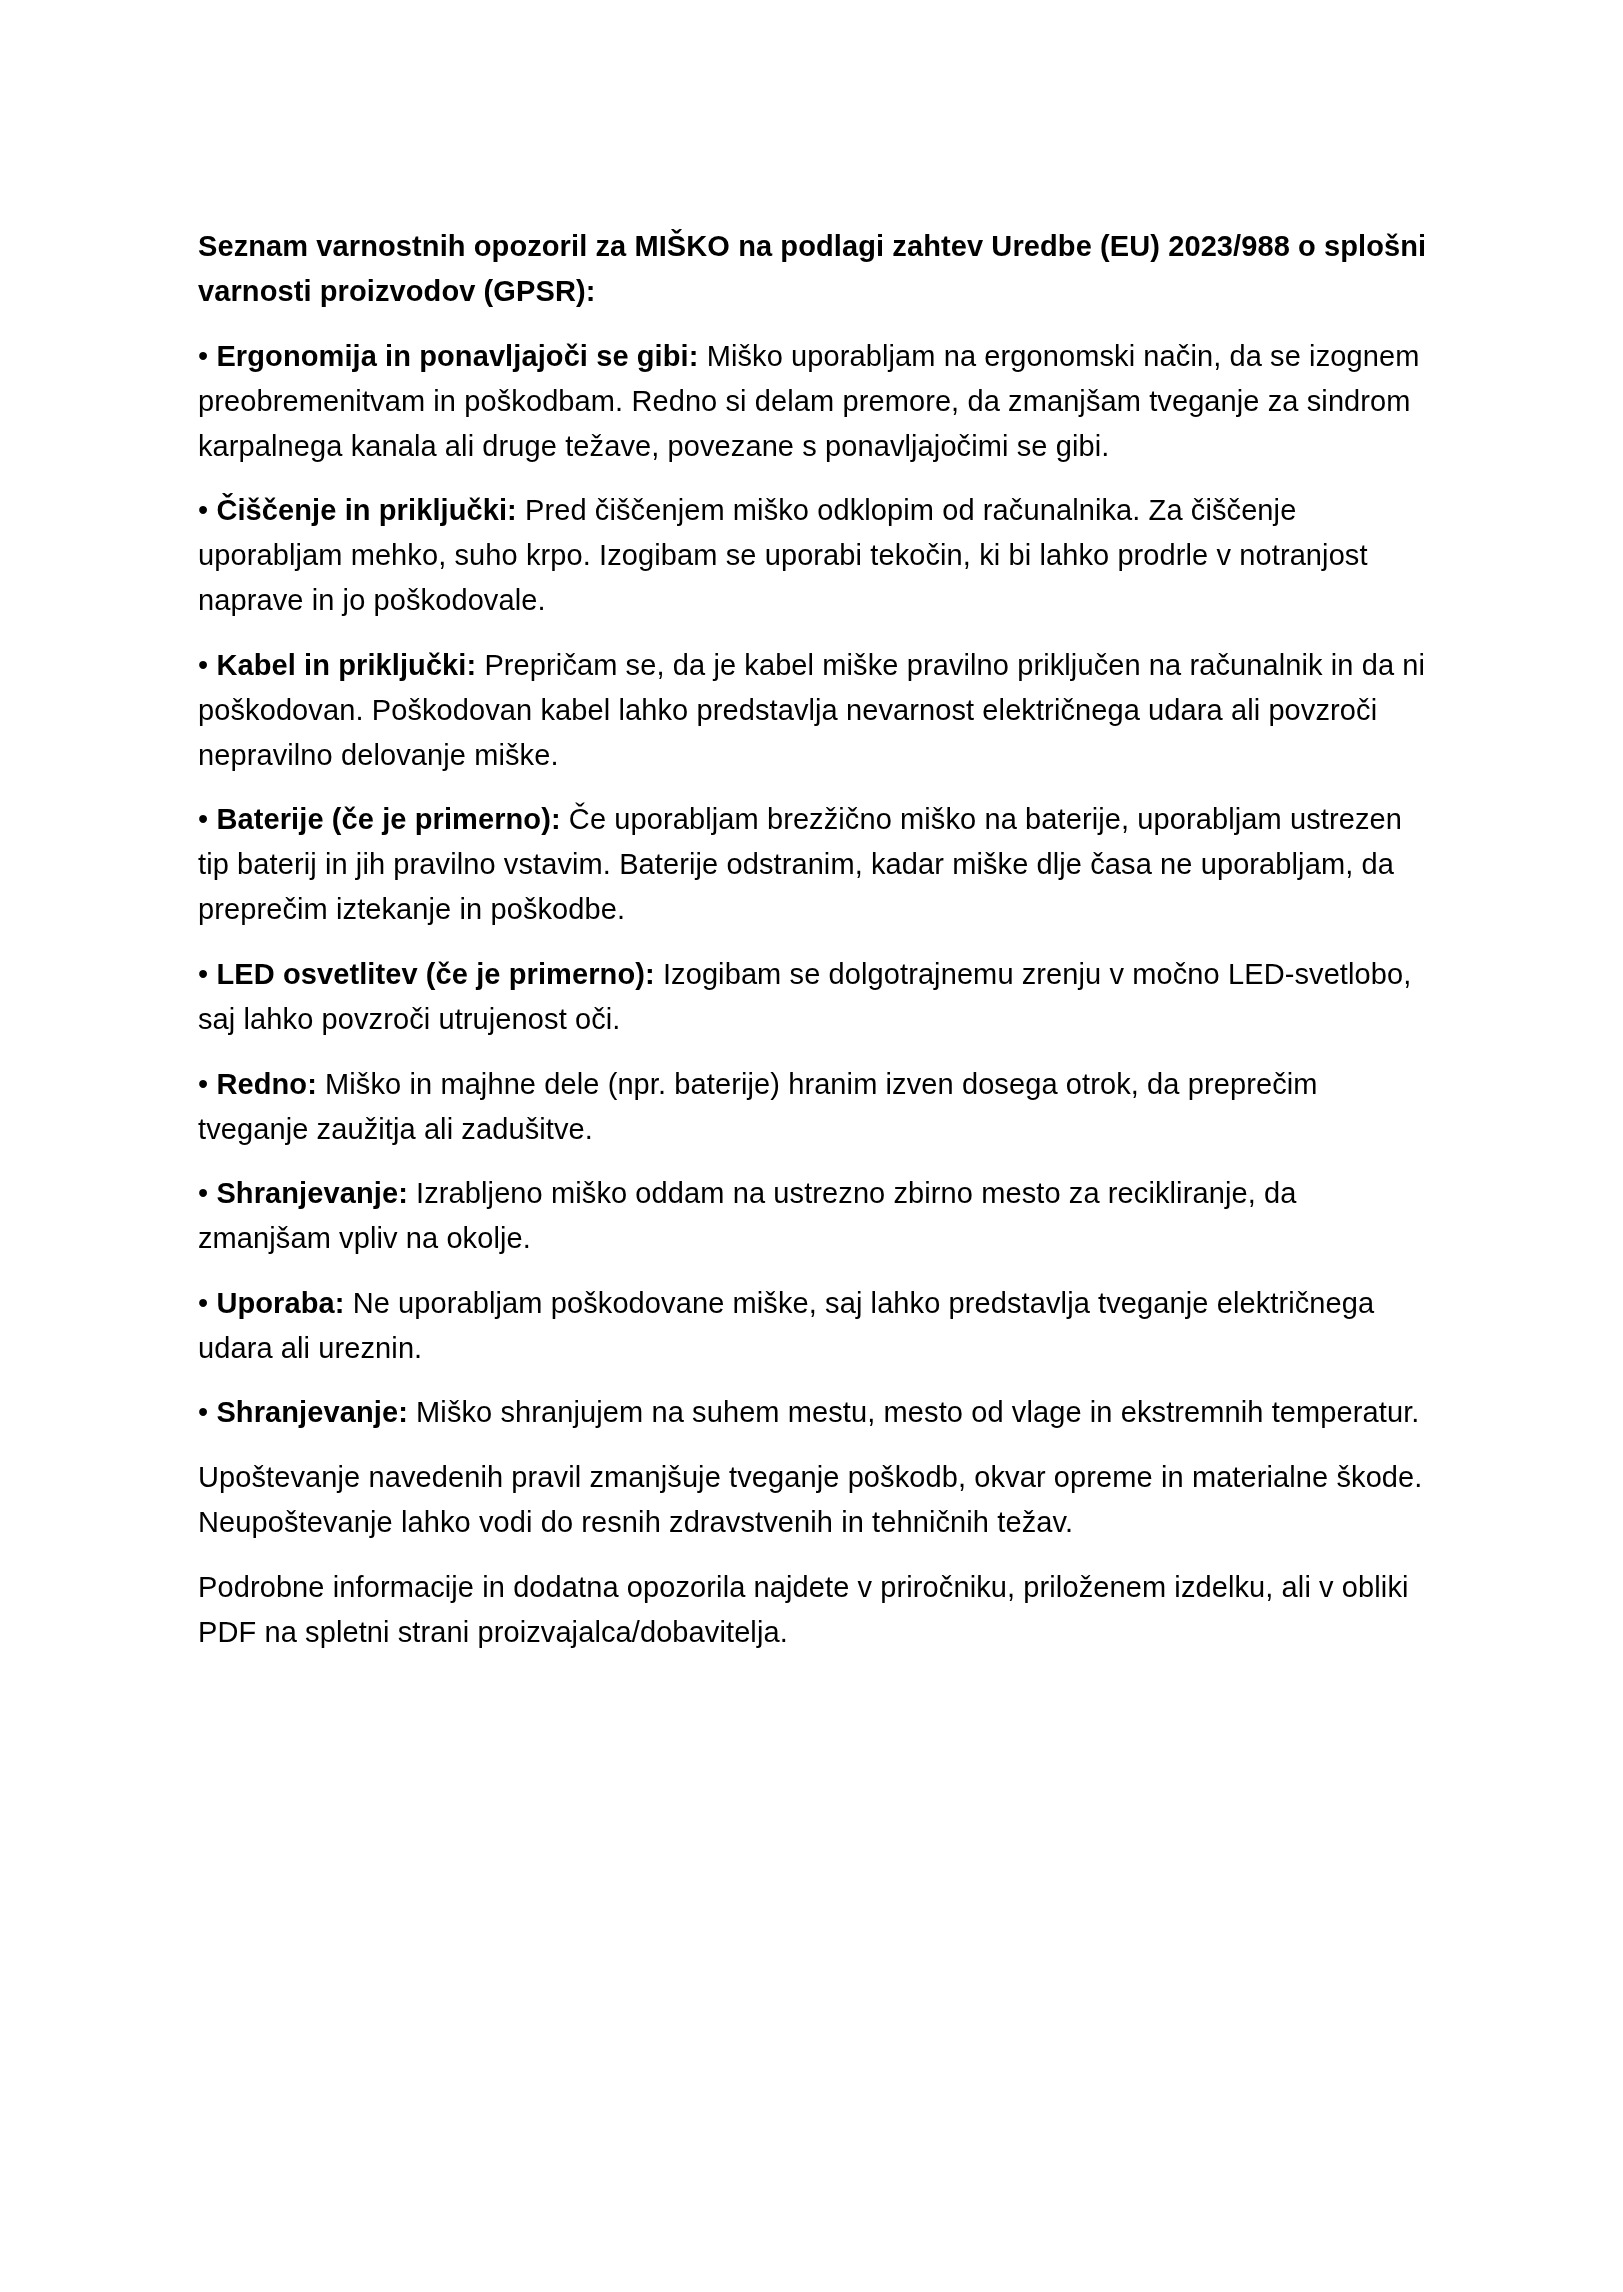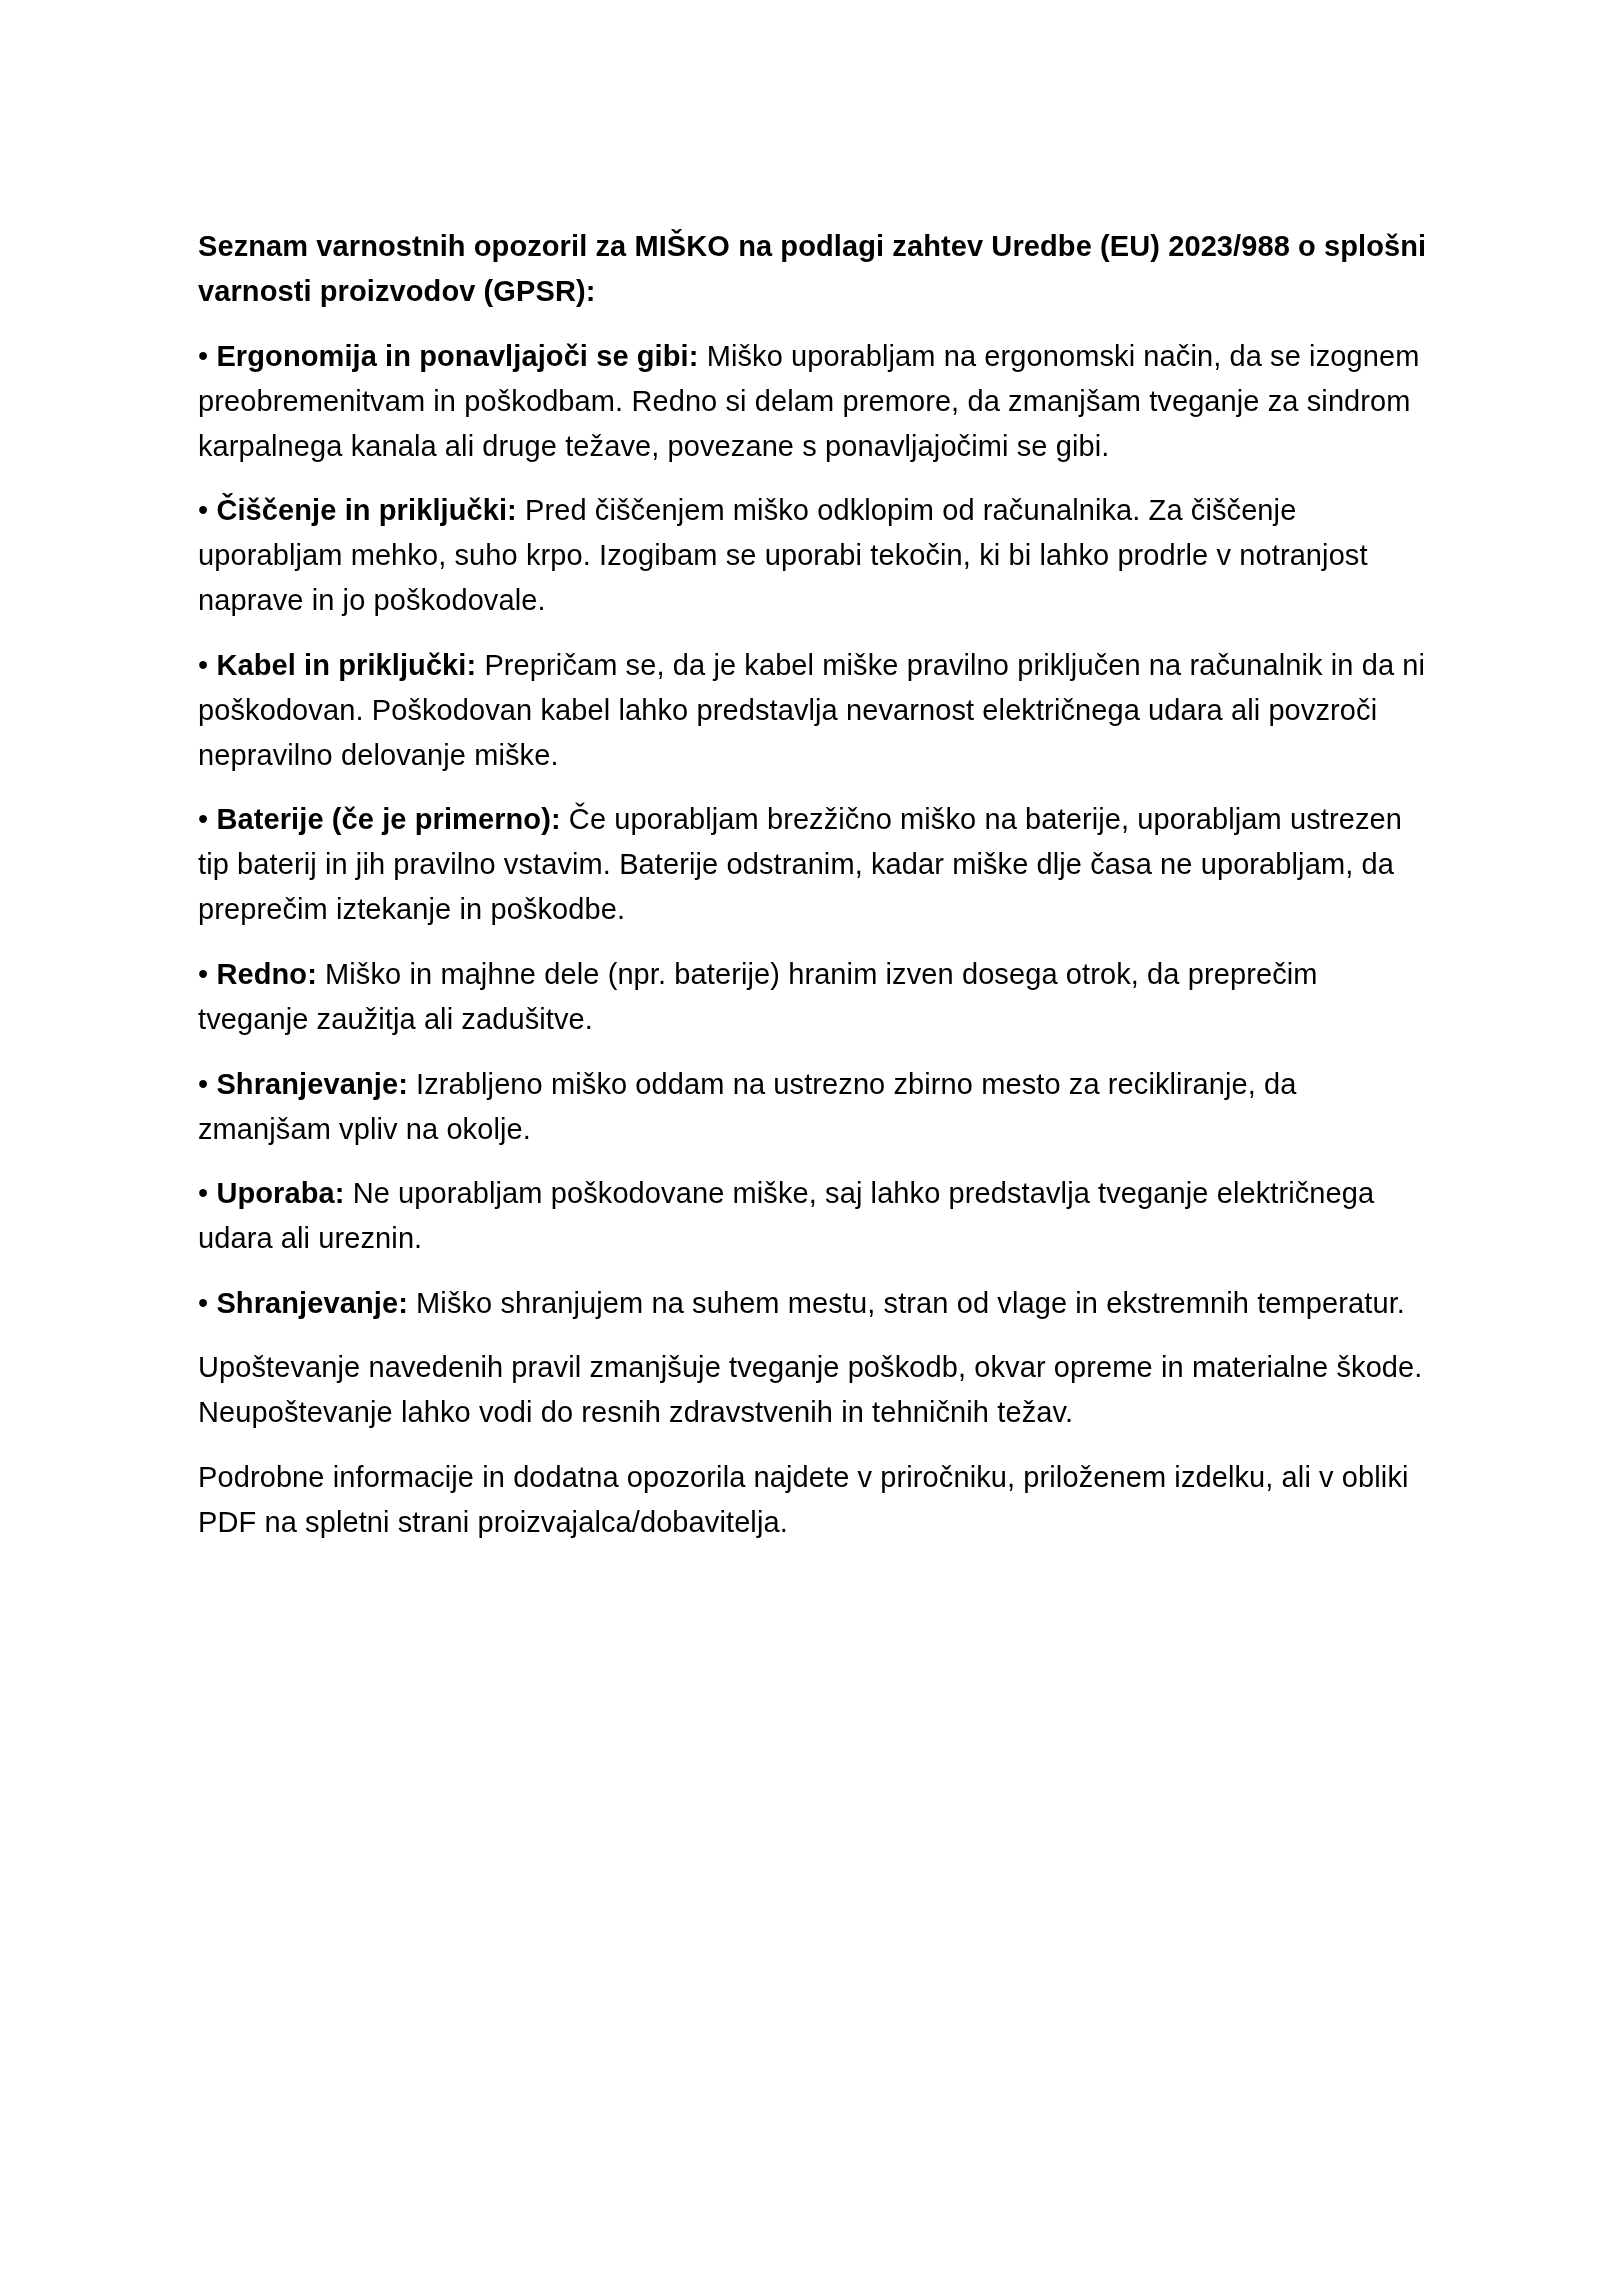--- a/index.html
+++ b/index.html
@@ -44,24 +44,25 @@
 <body>
 
 <div class="page">
   <div class="content">
     <p class="doc-title">Seznam varnostnih opozoril za MIŠKO na podlagi zahtev Uredbe (EU) 2023/988 o splošni varnosti proizvodov (GPSR):</p>
     <div id="warning-list">
         <p class="warning-item"><span class="bullet">• </span><strong>Ergonomija in ponavljajoči se gibi:</strong><span> Miško uporabljam na ergonomski način, da se izognem preobremenitvam in poškodbam. Redno si delam premore, da zmanjšam tveganje za sindrom karpalnega kanala ali druge težave, povezane s ponavljajočimi se gibi.</span></p>
         <p class="warning-item"><span class="bullet">• </span><strong>Čiščenje in priključki:</strong><span> Pred čiščenjem miško odklopim od računalnika. Za čiščenje uporabljam mehko, suho krpo. Izogibam se uporabi tekočin, ki bi lahko prodrle v notranjost naprave in jo poškodovale.</span></p>
         <p class="warning-item"><span class="bullet">• </span><strong>Kabel in priključki:</strong><span> Prepričam se, da je kabel miške pravilno priključen na računalnik in da ni poškodovan. Poškodovan kabel lahko predstavlja nevarnost električnega udara ali povzroči nepravilno delovanje miške.</span></p>
         <p class="warning-item"><span class="bullet">• </span><strong>Baterije (če je primerno):</strong><span> Če uporabljam brezžično miško na baterije, uporabljam ustrezen tip baterij in jih pravilno vstavim. Baterije odstranim, kadar miške dlje časa ne uporabljam, da preprečim iztekanje in poškodbe.</span></p>
+        <p class="warning-item"><span class="bullet">• </span><strong>LED osvetlitev (če je primerno):</strong><span> Izogibam se dolgotrajnemu zrenju v močno LED-svetlobo, saj lahko povzroči utrujenost oči.</span></p>
         <p class="warning-item"><span class="bullet">• </span><strong>Redno:</strong><span> Miško in majhne dele (npr. baterije) hranim izven dosega otrok, da preprečim tveganje zaužitja ali zadušitve.</span></p>
         <p class="warning-item"><span class="bullet">• </span><strong>Shranjevanje:</strong><span> Izrabljeno miško oddam na ustrezno zbirno mesto za recikliranje, da zmanjšam vpliv na okolje.</span></p>
         <p class="warning-item"><span class="bullet">• </span><strong>Uporaba:</strong><span> Ne uporabljam poškodovane miške, saj lahko predstavlja tveganje električnega udara ali ureznin.</span></p>
-        <p class="warning-item"><span class="bullet">• </span><strong>Shranjevanje:</strong><span> Miško shranjujem na suhem mestu, stran od vlage in ekstremnih temperatur.</span></p>
+        <p class="warning-item"><span class="bullet">• </span><strong>Shranjevanje:</strong><span> Miško shranjujem na suhem mestu, mesto od vlage in ekstremnih temperatur.</span></p>
       </div>
     <div id="closing-paragraphs">
         <p>Upoštevanje navedenih pravil zmanjšuje tveganje poškodb, okvar opreme in materialne škode. Neupoštevanje lahko vodi do resnih zdravstvenih in tehničnih težav.</p>
         <p>Podrobne informacije in dodatna opozorila najdete v priročniku, priloženem izdelku, ali v obliki PDF na spletni strani proizvajalca/dobavitelja.</p>
       </div>
   </div>
 </div>
 
 
 </body></html>

